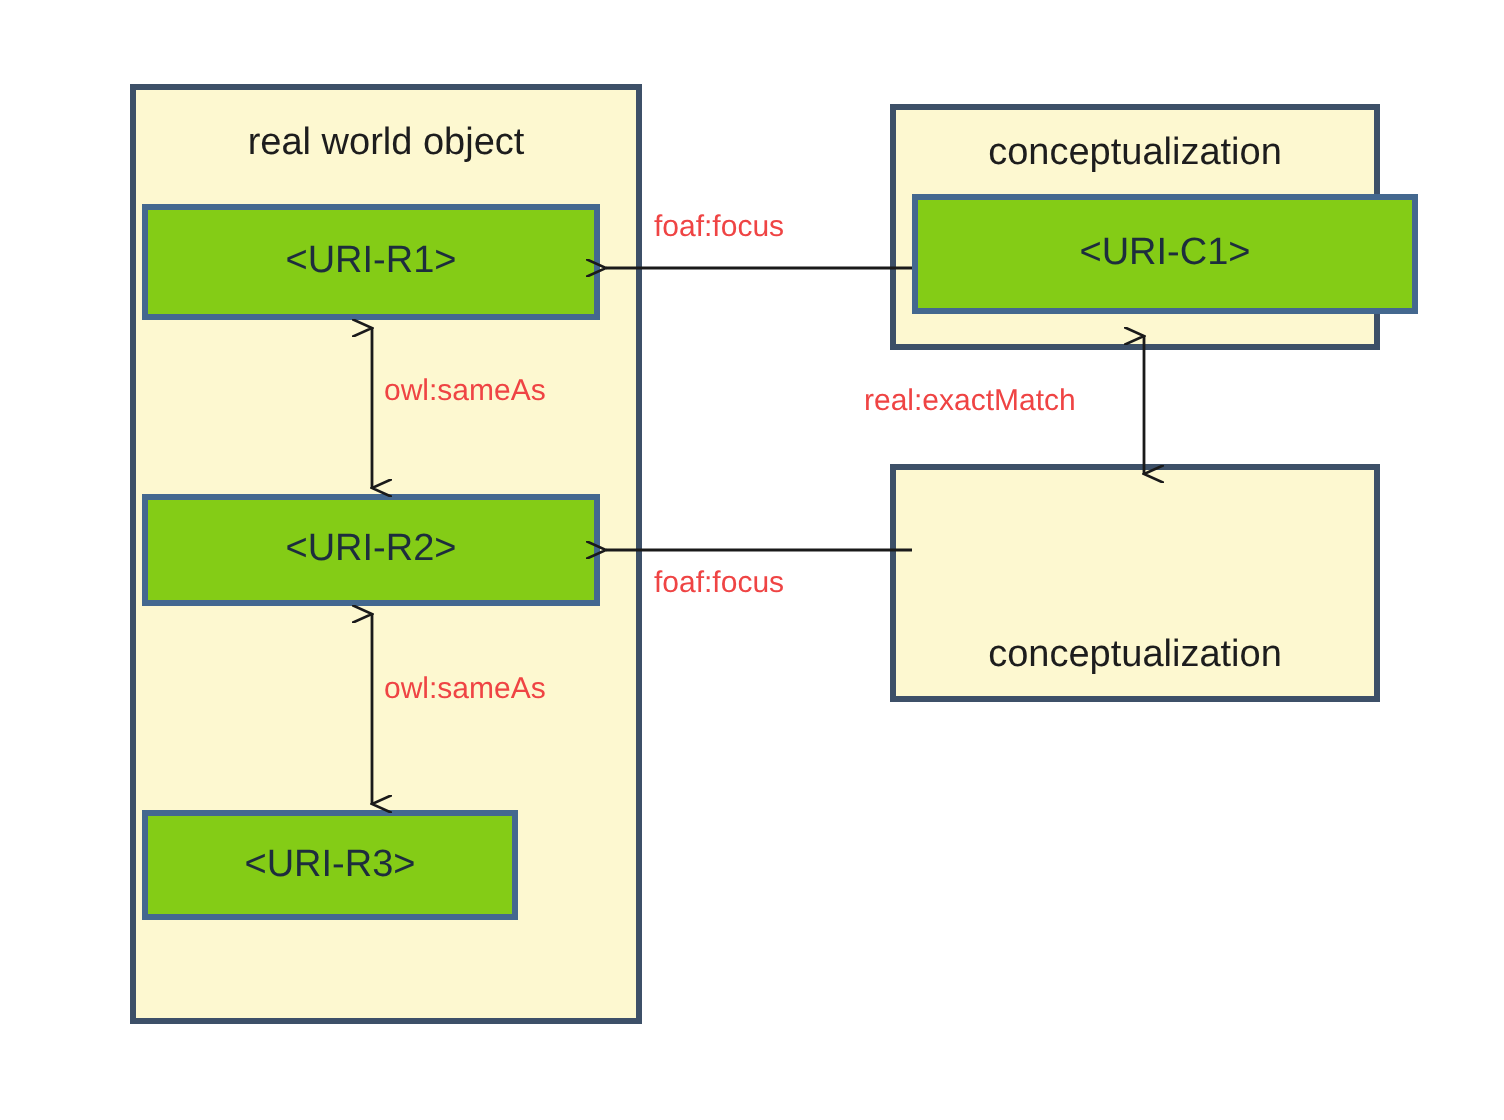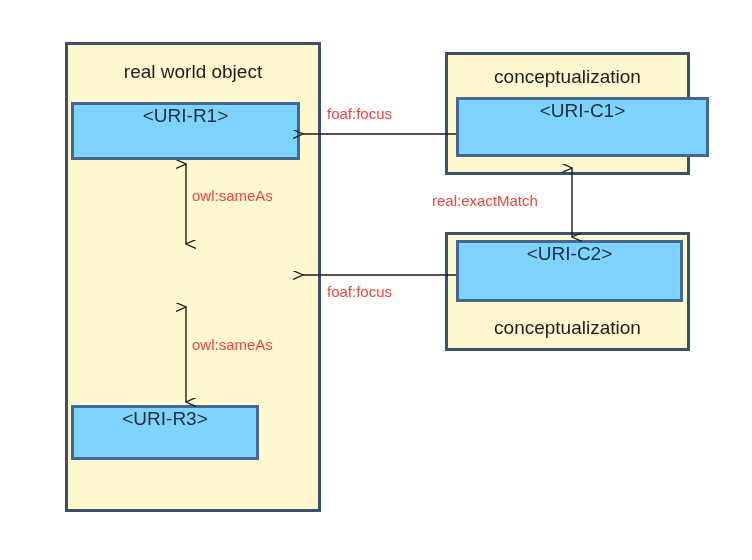--- a/index.html
+++ b/index.html
@@ -27,25 +27,25 @@
     position: absolute;
     left: 0;
     right: 0;
     text-align: center;
     font-size: 19px;
     color: #1d1d1d;
     white-space: nowrap;
   }
   .uri-box {
     position: absolute;
-    background: #7dd3fc;
+    background: #84cc16;
     border: 3px solid #44688f;
     box-sizing: border-box;
     display: flex;
-    align-items: flex-start;
+    align-items: center;
     justify-content: center;
   }
   .uri-label {
     font-size: 19px;
     color: #1d2d3d;
     white-space: nowrap;
   }
   .edge-label {
     position: absolute;
     font-size: 15px;
@@ -68,40 +68,40 @@
 <div id="canvas">
 
   <div class="container-box" style="left:65px; top:42px; width:256px; height:470px;">
     <div class="container-label" style="top:16px;">real world object</div>
   </div>
 
   <div class="uri-box" style="left:71px; top:102px; width:229px; height:58px;">
     <span class="uri-label">&lt;URI-R1&gt;</span>
   </div>
 
+  <div class="uri-box" style="left:71px; top:247px; width:229px; height:56px;">
+    <span class="uri-label">&lt;URI-R2&gt;</span>
+  </div>
 
   <div class="uri-box" style="left:71px; top:405px; width:188px; height:55px;">
     <span class="uri-label">&lt;URI-R3&gt;</span>
   </div>
 
   <div class="container-box" style="left:445px; top:52px; width:245px; height:123px;">
     <div class="container-label" style="top:11px;">conceptualization</div>
   </div>
 
   <div class="uri-box" style="left:456px; top:97px; width:253px; height:60px;">
     <span class="uri-label">&lt;URI-C1&gt;</span>
   </div>
 
   <div class="container-box" style="left:445px; top:232px; width:245px; height:119px;">
     <div class="container-label" style="bottom:9px;">conceptualization</div>
   </div>
 
-  <div class="uri-box" style="left:456px; top:240px; width:227px; height:62px;">
-    <span class="uri-label">&lt;URI-C2&gt;</span>
-  </div>
 
   <svg class="arrow-svg" style="left:0; top:0; width:752px; height:560px;">
     <defs>
       <marker id="ah-left" markerWidth="11" markerHeight="9" refX="1" refY="4.5" orient="auto-start-reverse" markerUnits="userSpaceOnUse">
         <path d="M11,0 L1,4.5 L11,9" fill="none" stroke="#1a1a1a" stroke-width="1.3"></path>
       </marker>
       <marker id="ah-up" markerWidth="9" markerHeight="11" refX="4.5" refY="1" orient="auto" markerUnits="userSpaceOnUse">
         <path d="M0,11 L4.5,1 L9,11" fill="none" stroke="#1a1a1a" stroke-width="1.3"></path>
       </marker>
       <marker id="ah-down" markerWidth="9" markerHeight="11" refX="4.5" refY="10" orient="auto" markerUnits="userSpaceOnUse">

